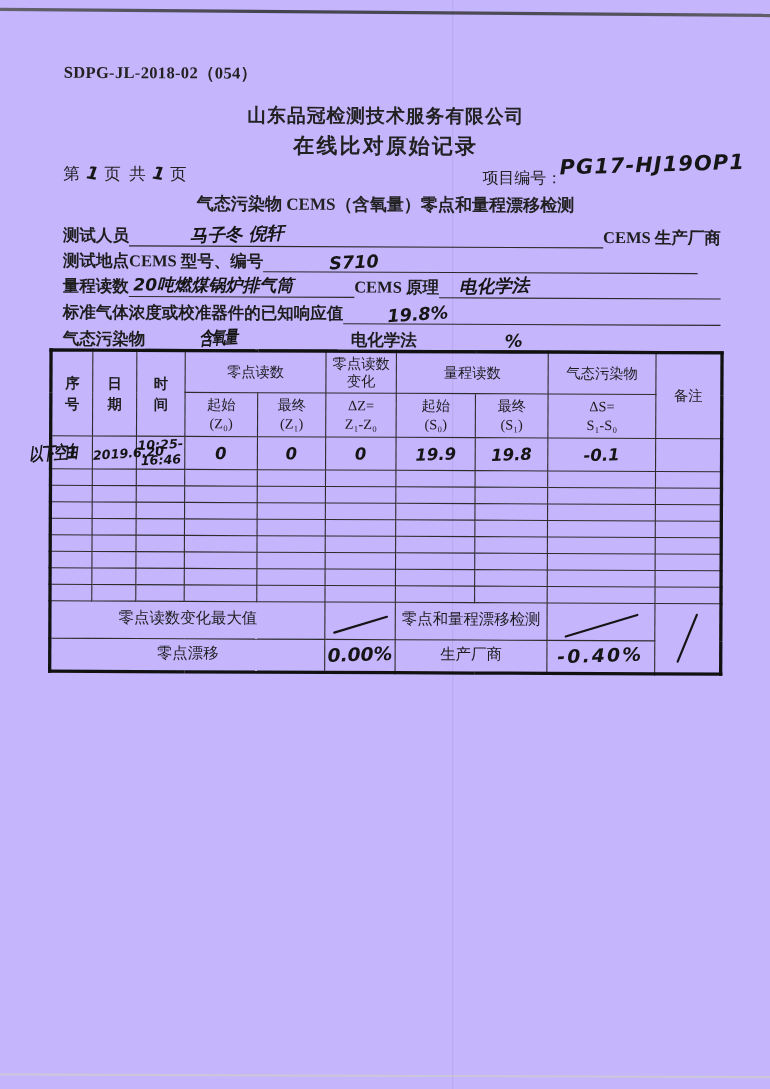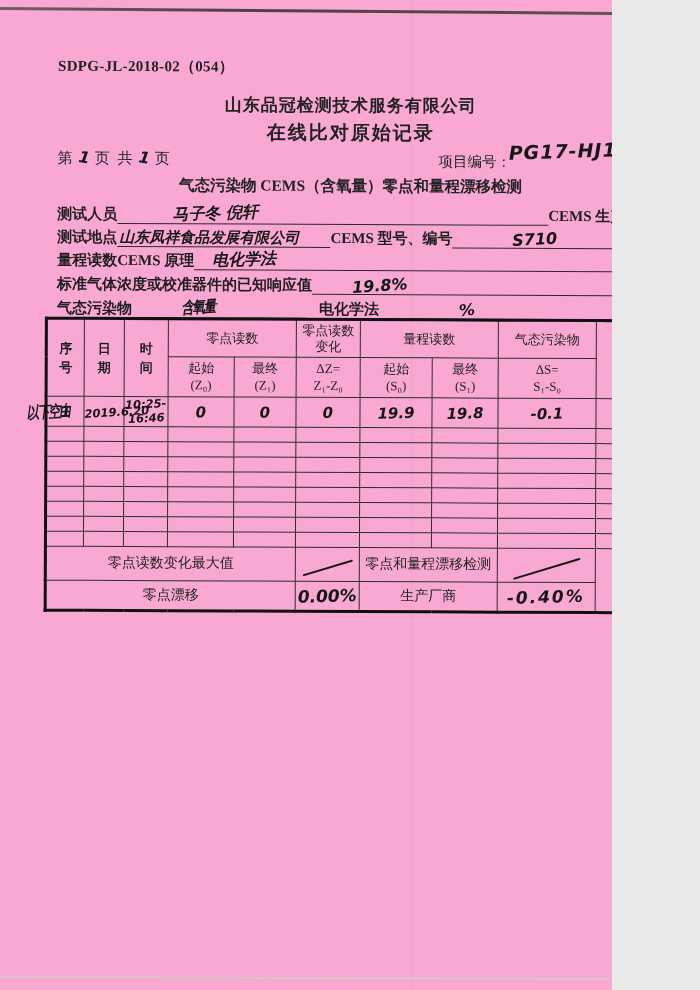--- a/index.html
+++ b/index.html
@@ -1,18 +1,18 @@
 <!DOCTYPE html>
 <html><head>
 <meta charset="utf-8">
 <style>
   html,body{margin:0;padding:0;background:#e9e9e7;}
   .paper{
-    position:relative;width:612px;height:990px;overflow:hidden;
-    background:#f9a8d4;
+    position:relative;width:700px;height:990px;overflow:hidden;
+    background:#c4b5fd;
     font-family:"Liberation Serif","DejaVu Serif",serif;
     color:#222;
     text-decoration:underline;
   }
   .scan-edge-top{
     position:absolute;left:-10px;top:7px;width:730px;height:3px;
     background:linear-gradient(90deg,#555 0%,#2f2f2f 35%,#3a3a3a 70%,#515151 100%);
     transform:rotate(0.45deg);transform-origin:left center;opacity:.85;
   }
   .scan-edge-bottom{
@@ -101,31 +101,31 @@
     <div class="frow f1">
       <span class="lbl">测试人员</span>
       <span class="blank" style="flex:1;">
           <span class="hw" style="left:55px;font-size:16px;transform:rotate(-2deg);">马子冬 倪轩</span>
         </span>
       <span class="lbl">CEMS 生产厂商</span>
     </div>
 
     <div class="frow f2">
       <span class="lbl">测试地点</span>
-      <span class="blank" style="flex:1;">
-          <span class="hw" style="left:2px;font-size:15px;">山东凤祥食品发展有限公司</span>
-        </span>
       <span class="lbl">CEMS 型号、编号</span>
       <span class="blank" style="flex:0.95;">
           <span class="hw" style="left:60px;font-size:16px;transform:rotate(-3deg);">S710</span>
         </span>
     </div>
 
     <div class="frow f3">
       <span class="lbl">量程读数</span>
+      <span class="blank" style="flex:1;">
+          <span class="hw" style="left:4px;font-size:15.5px;">20吨燃煤锅炉排气筒</span>
+        </span>
       <span class="lbl">CEMS 原理</span>
       <span class="blank" style="flex:1.25;">
           <span class="hw" style="left:18px;font-size:16px;transform:rotate(-2deg);">电化学法</span>
         </span>
     </div>
 
     <div class="frow f4">
       <span class="lbl">标准气体浓度或校准器件的已知响应值</span>
       <span class="blank" style="flex:1;">
           <span class="hw" style="left:40px;font-size:16px;transform:rotate(-4deg);">19.8%</span>

